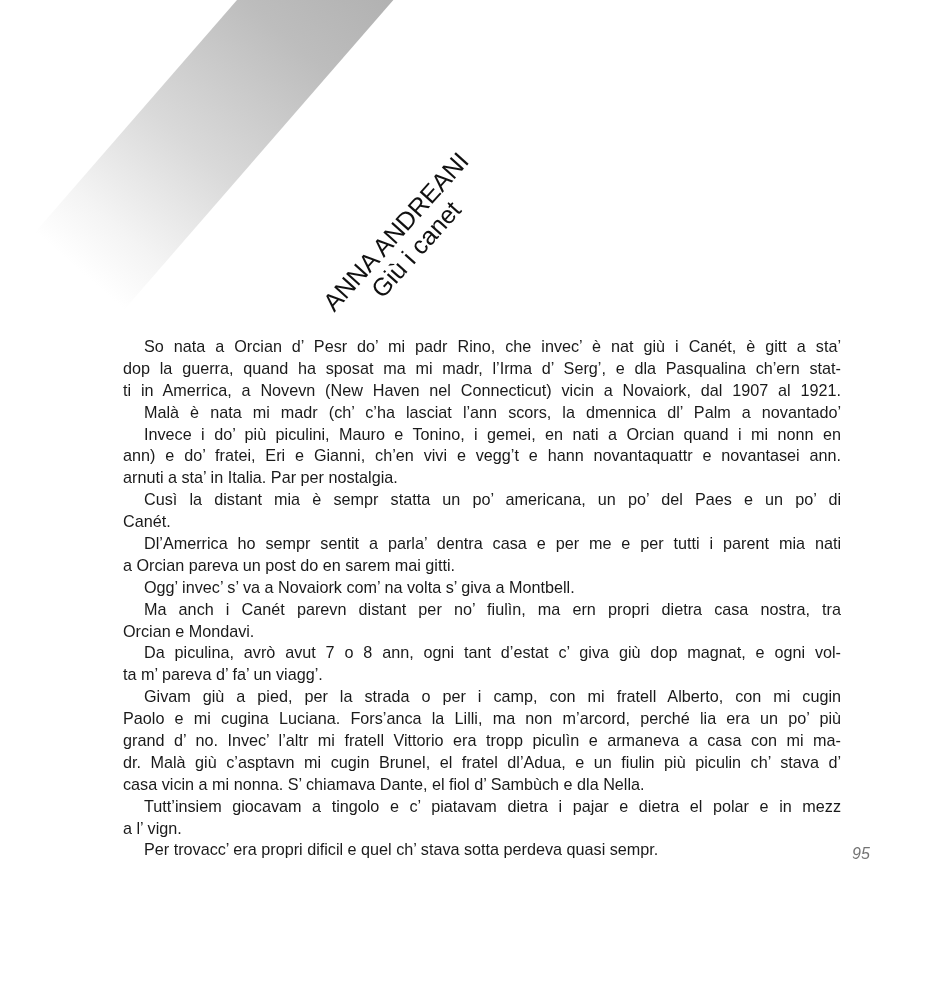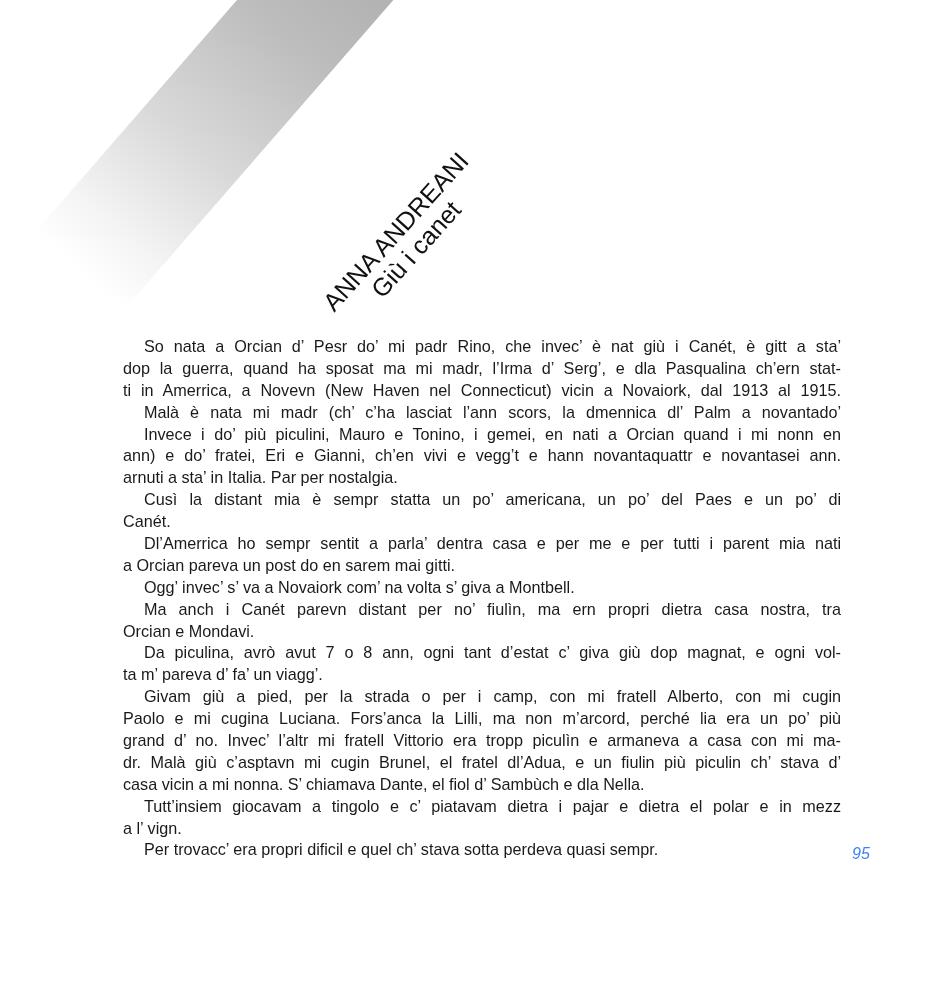--- a/index.html
+++ b/index.html
@@ -33,38 +33,38 @@
     font-size: 16.2px;
     line-height: 21.9px;
     margin-left: 11px;
   }
   .line { display: block; white-space: nowrap; text-align: justify; text-align-last: justify; height: 21.9px; overflow: visible; }
   .line.indent { padding-left: 21px; }
   .line.last { text-align-last: left; }
 
   .page-number {
     position: absolute; left: 852px; top: 845px;
-    font-size: 16px; font-style: italic; color: #3b82f6;
+    font-size: 16px; font-style: italic; color: #737373;
   }
 </style>
 </head>
 <body>
 
 <div class="page">
   <div class="band"></div>
 
   <div class="title-block">
     <span class="title-author">ANNA ANDREANI</span>
     <span class="title-place">Giù i canet</span>
   </div>
 
   <div class="body-text" id="body-text">
       <span class="line indent" style="white-space: normal;">So nata a Orcian d’ Pesr do’ mi padr Rino, che invec’ è nat giù i Canét, è gitt a sta’</span>
       <span class="line" style="white-space: normal;">dop la guerra, quand ha sposat ma mi madr, l’Irma d’ Serg’, e dla Pasqualina ch’ern stat-</span>
-      <span class="line" style="white-space: normal;">ti in Amerrica, a Novevn (New Haven nel Connecticut) vicin a Novaiork, dal 1913 al 1915.</span>
+      <span class="line" style="white-space: normal;">ti in Amerrica, a Novevn (New Haven nel Connecticut) vicin a Novaiork, dal 1907 al 1921.</span>
       <span class="line indent" style="white-space: normal;">Malà è nata mi madr (ch’ c’ha lasciat l’ann scors, la dmennica dl’ Palm a novantado’</span>
       <span class="line indent" style="white-space: normal;">Invece i do’ più piculini, Mauro e Tonino, i gemei, en nati a Orcian quand i mi nonn en</span>
       <span class="line" style="white-space: normal;">ann) e do’ fratei, Eri e Gianni, ch’en vivi e vegg’t e hann novantaquattr e novantasei ann.</span>
       <span class="line last" style="white-space: normal;">arnuti a sta’ in Italia. Par per nostalgia.</span>
       <span class="line indent" style="white-space: normal;">Cusì la distant mia è sempr statta un po’ americana, un po’ del Paes e un po’ di</span>
       <span class="line last" style="white-space: normal;">Canét.</span>
       <span class="line indent" style="white-space: normal;">Dl’Amerrica ho sempr sentit a parla’ dentra casa e per me e per tutti i parent mia nati</span>
       <span class="line last" style="white-space: normal;">a Orcian pareva un post do en sarem mai gitti.</span>
       <span class="line indent last" style="white-space: normal;">Ogg’  invec’ s’ va a Novaiork com’ na volta s’ giva a Montbell.</span>
       <span class="line indent" style="white-space: normal;">Ma anch i Canét parevn distant per no’ fiulìn, ma ern propri dietra casa nostra, tra</span>

